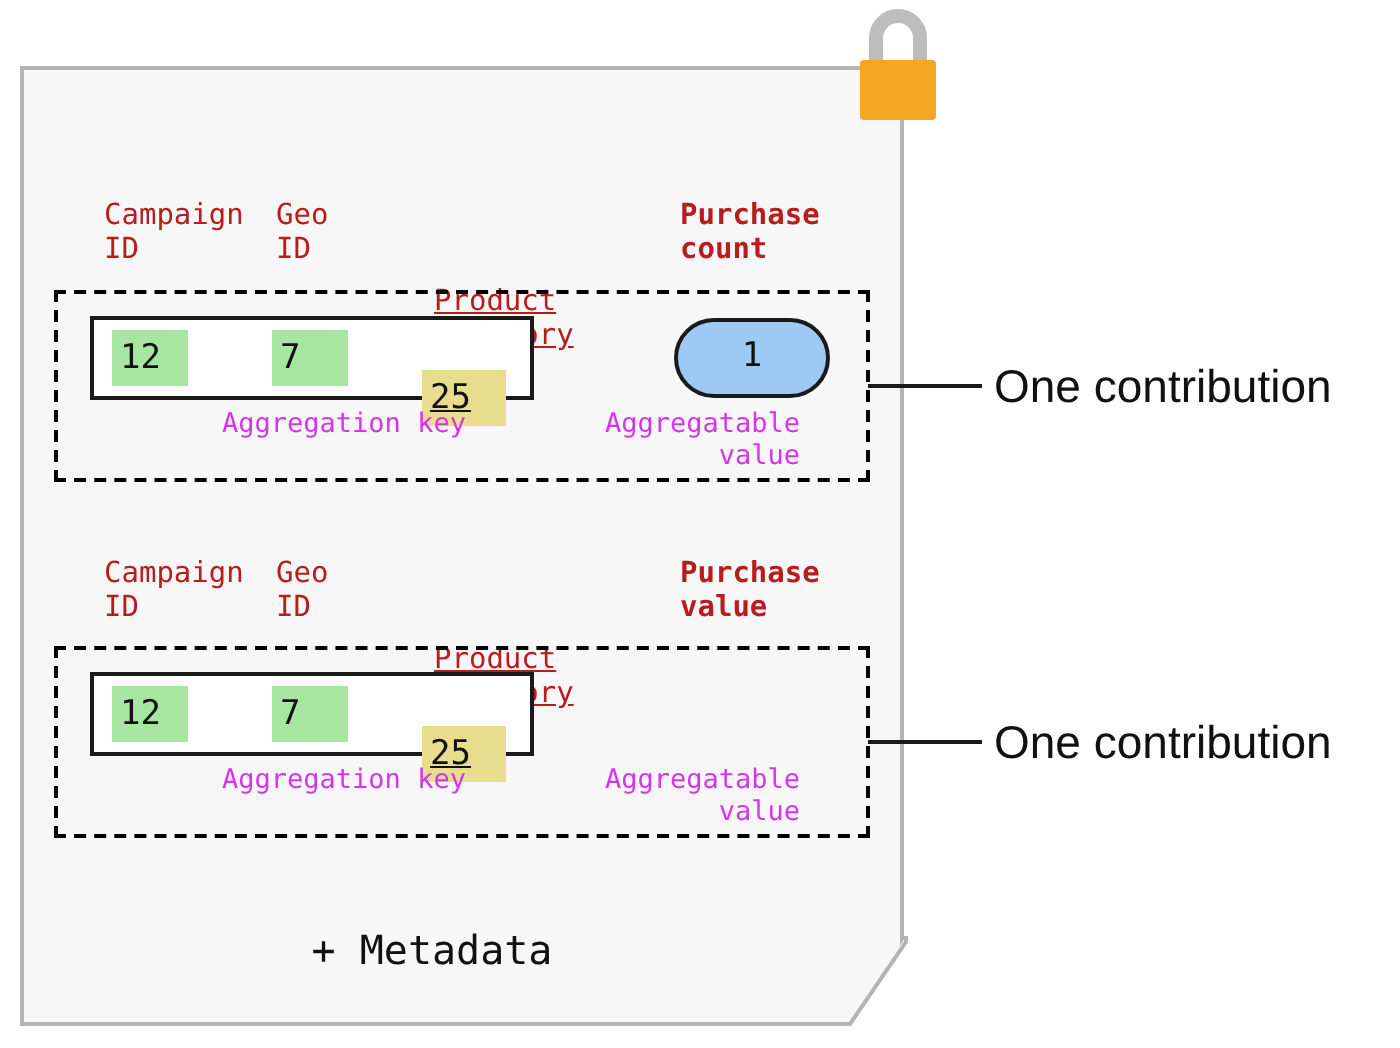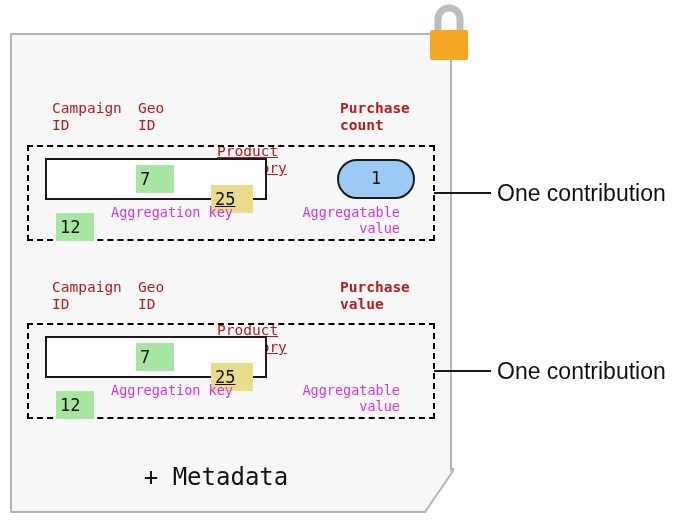--- a/index.html
+++ b/index.html
@@ -100,21 +100,21 @@
     height: 28px;
     line-height: 28px;
     font-size: 17px;
     color: #111111;
     text-align: left;
     padding-left: 4px;
     box-sizing: border-box;
   }
   .chip-green  { background: #a6e6a0; }
   .chip-yellow { background: #e8dd8c; text-decoration: underline; }
-  .chip-1 { left: 9px;   width: 38px; margin-top: 48px; }
+  .chip-1 { left: 9px;   width: 38px; }
   .chip-2 { left: 89px;  width: 38px; }
   .chip-3 { left: 164px; width: 42px; margin-top: 20px; }
 
   
   .bubble {
     position: absolute;
     width: 78px;
     height: 40px;
     border: 2.5px solid #1a1a1a;
     border-radius: 22px;
@@ -142,21 +142,21 @@
   #caption-key-2 { left: 72px;  top: 382px; }
   #caption-val-2 { left: 290px; top: 382px; }
 
   
   .metadata {
     position: absolute;
     left: 10px;
     top: 463px;
     width: 412px;
     text-align: center;
-    font-size: 24px;
+    font-size: 20px;
     color: #111111;
   }
 
   
   .leader {
     position: absolute;
     height: 2px;
     background: #1a1a1a;
     width: 57px;
     left: 434px;

